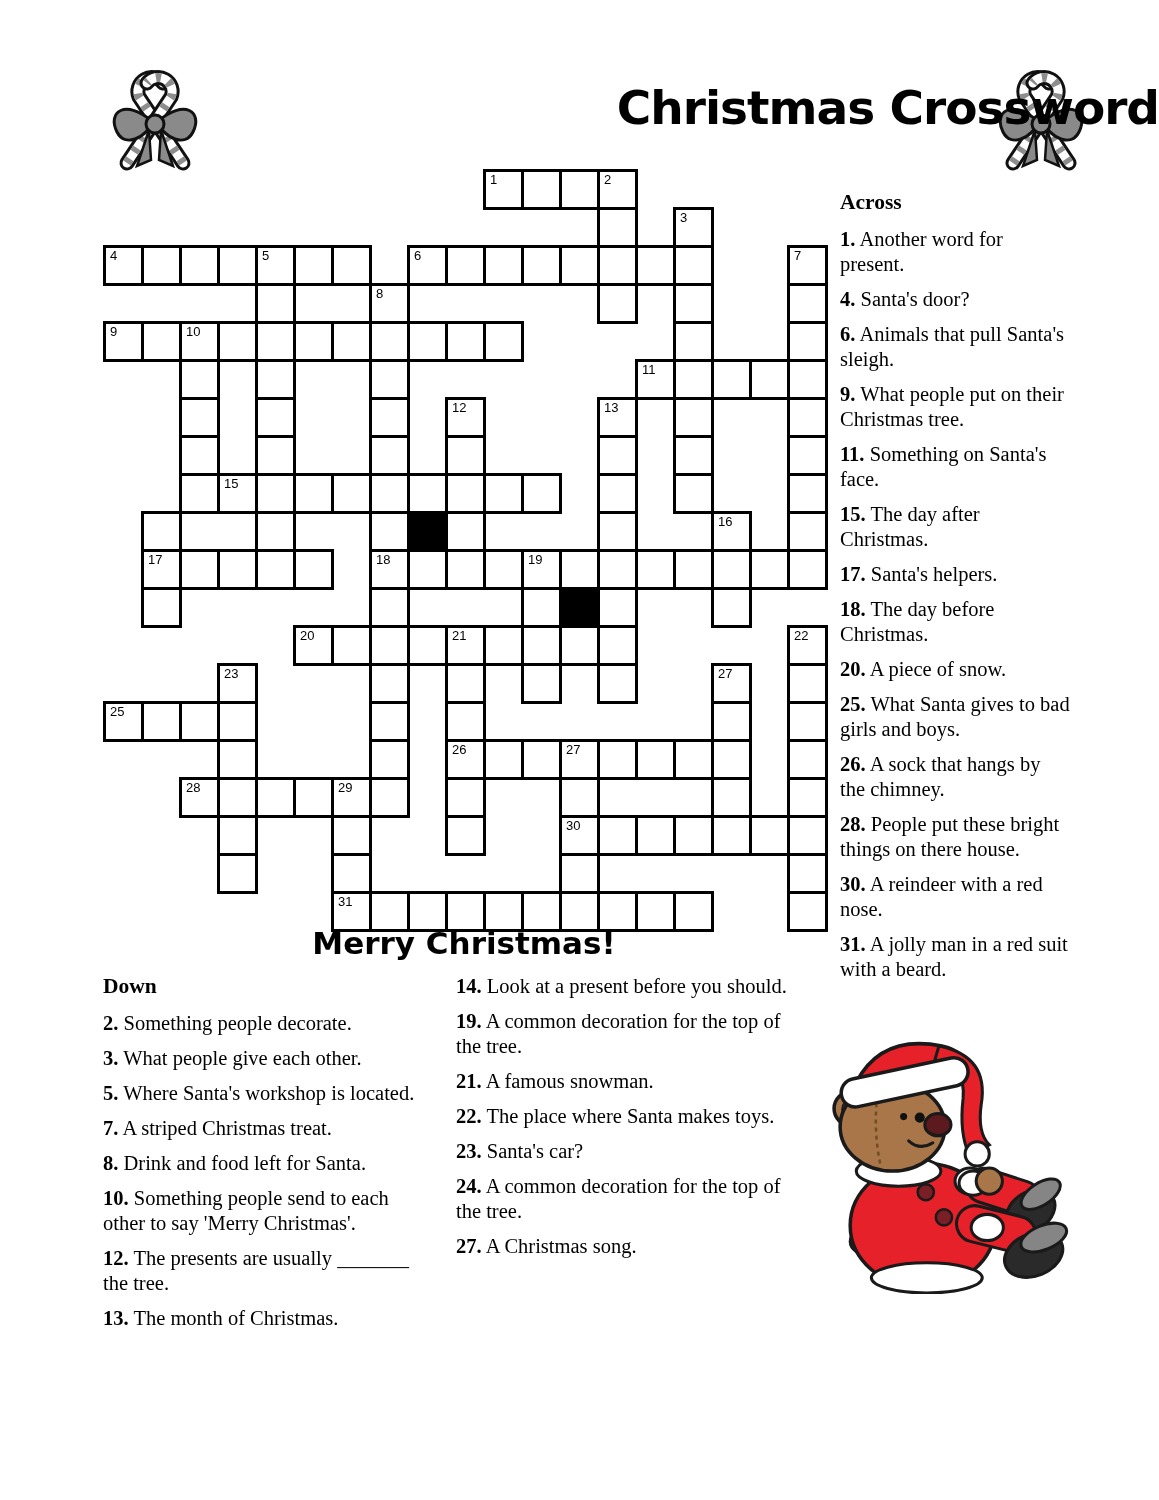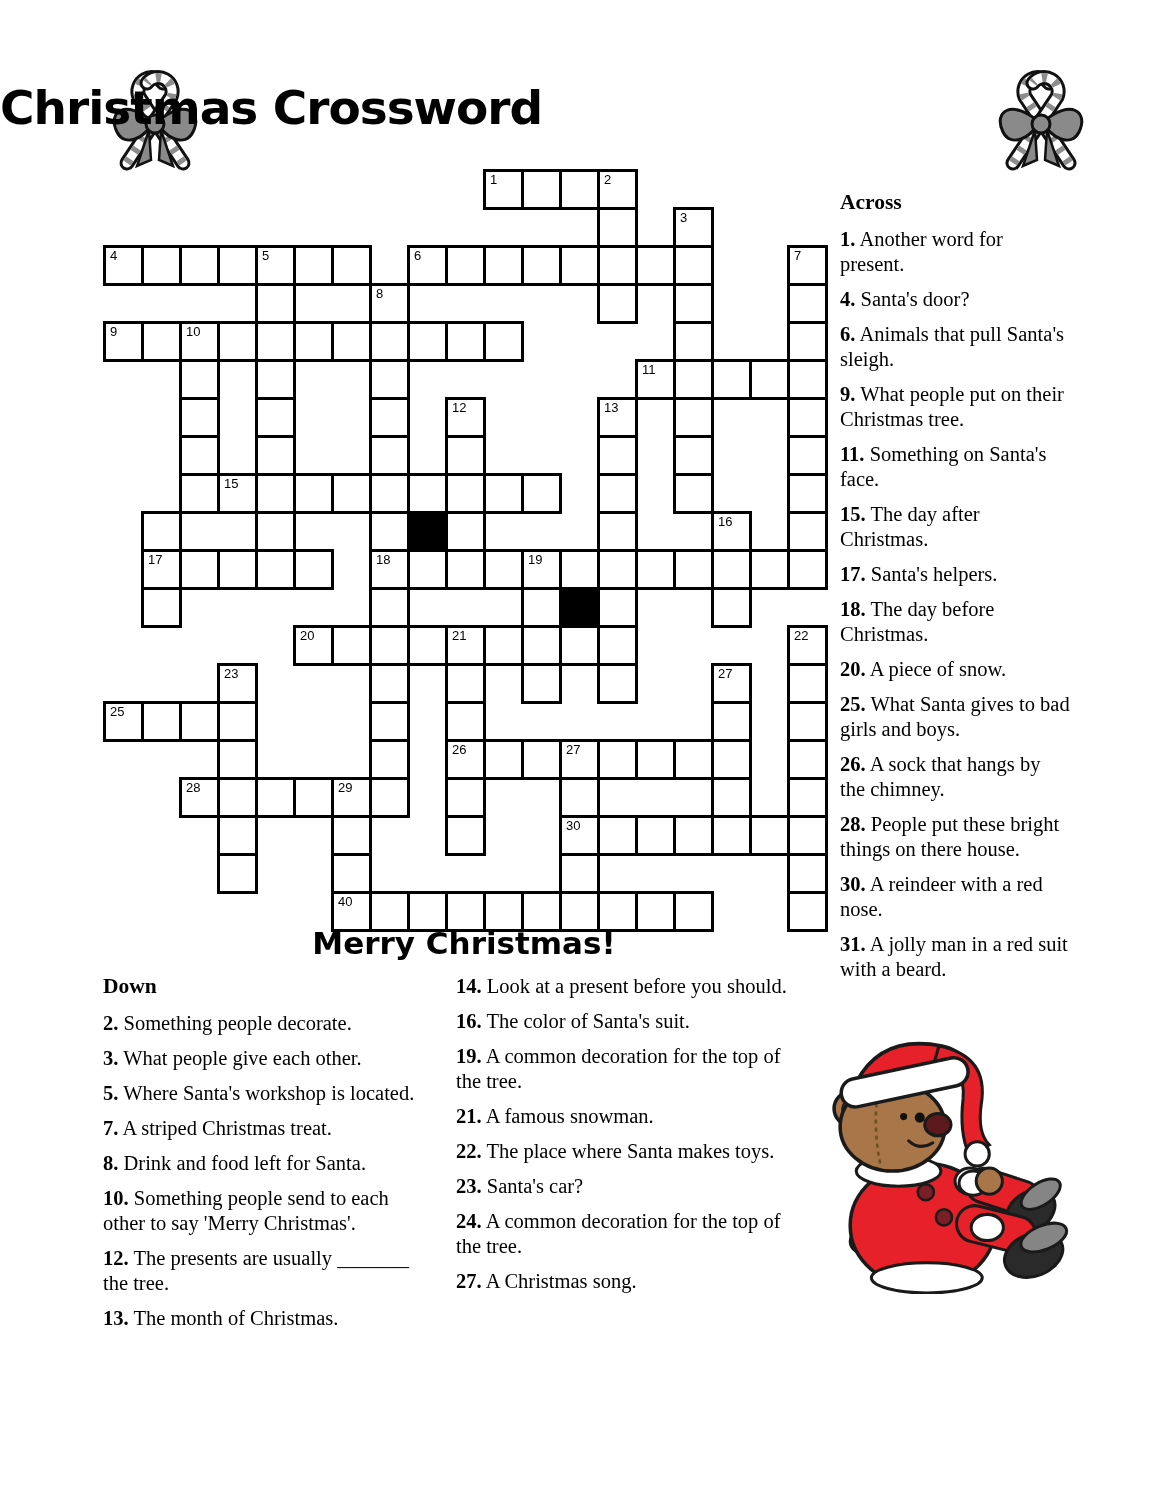--- a/index.html
+++ b/index.html
@@ -1,19 +1,19 @@
 <!DOCTYPE html>
 <html><head>
 <meta charset="utf-8">
 <style>
   html,body { margin:0; padding:0; background:#fff; }
   .page { position:relative; width:1159px; height:1500px; background:#ffffff; overflow:hidden;
           font-family:"Liberation Serif", serif; color:#000; }
 
-  .title { position:absolute; left:0; top:80px; width:1159px; margin:0; text-align:left;
+  .title { position:absolute; left:0; top:80px; width:1159px; margin:0; text-align:right;
            font-family:"DejaVu Sans", sans-serif; font-weight:bold; font-size:47px; letter-spacing:-1px; }
 
   .decor { position:absolute; width:122px; height:115px; }
   .decor-left  { left:94px;  top:60px; }
   .decor-right { left:980px; top:60px; }
 
   .grid { position:absolute; left:103px; top:169px; width:725px; height:763px; }
   .cell { position:absolute; width:41px; height:41px; box-sizing:border-box;
           border:3px solid #000; background:#fff; }
   .cell.black { background:#000; }
@@ -296,21 +296,21 @@
       <div class="cell" style="left: 532px; top: 646px;"></div>
       <div class="cell" style="left: 570px; top: 646px;"></div>
       <div class="cell" style="left: 608px; top: 646px;"></div>
       <div class="cell" style="left: 646px; top: 646px;"></div>
       <div class="cell" style="left: 684px; top: 646px;"></div>
       <div class="cell" style="left: 114px; top: 684px;"></div>
       <div class="cell" style="left: 228px; top: 684px;"></div>
       <div class="cell" style="left: 456px; top: 684px;"></div>
       <div class="cell" style="left: 684px; top: 684px;"></div>
       <div class="cell" style="left: 228px; top: 722px;">
-        <span class="num">40</span>
+        <span class="num">31</span>
       </div>
       <div class="cell" style="left: 266px; top: 722px;"></div>
       <div class="cell" style="left: 304px; top: 722px;"></div>
       <div class="cell" style="left: 342px; top: 722px;"></div>
       <div class="cell" style="left: 380px; top: 722px;"></div>
       <div class="cell" style="left: 418px; top: 722px;"></div>
       <div class="cell" style="left: 456px; top: 722px;"></div>
       <div class="cell" style="left: 494px; top: 722px;"></div>
       <div class="cell" style="left: 532px; top: 722px;"></div>
       <div class="cell" style="left: 570px; top: 722px;"></div>
@@ -362,21 +362,20 @@
 other to say 'Merry Christmas'.</span></p>
         <p class="clue"><b>12.</b> <span class="clue-text">The presents are usually _______
 the tree.</span></p>
         <p class="clue"><b>13.</b> <span class="clue-text">The month of Christmas.</span></p>
       </div>
   </div>
 
   <div class="clue-col col-down2">
     <div id="down2-list">
         <p class="clue"><b>14.</b> <span class="clue-text">Look at a present before you should.</span></p>
-        <p class="clue"><b>16.</b> <span class="clue-text">The color of Santa's suit.</span></p>
         <p class="clue"><b>19.</b> <span class="clue-text">A common decoration for the top of
 the tree.</span></p>
         <p class="clue"><b>21.</b> <span class="clue-text">A famous snowman.</span></p>
         <p class="clue"><b>22.</b> <span class="clue-text">The place where Santa makes toys.</span></p>
         <p class="clue"><b>23.</b> <span class="clue-text">Santa's car?</span></p>
         <p class="clue"><b>24.</b> <span class="clue-text">A common decoration for the top of
 the tree.</span></p>
         <p class="clue"><b>27.</b> <span class="clue-text">A Christmas song.</span></p>
       </div>
   </div>

